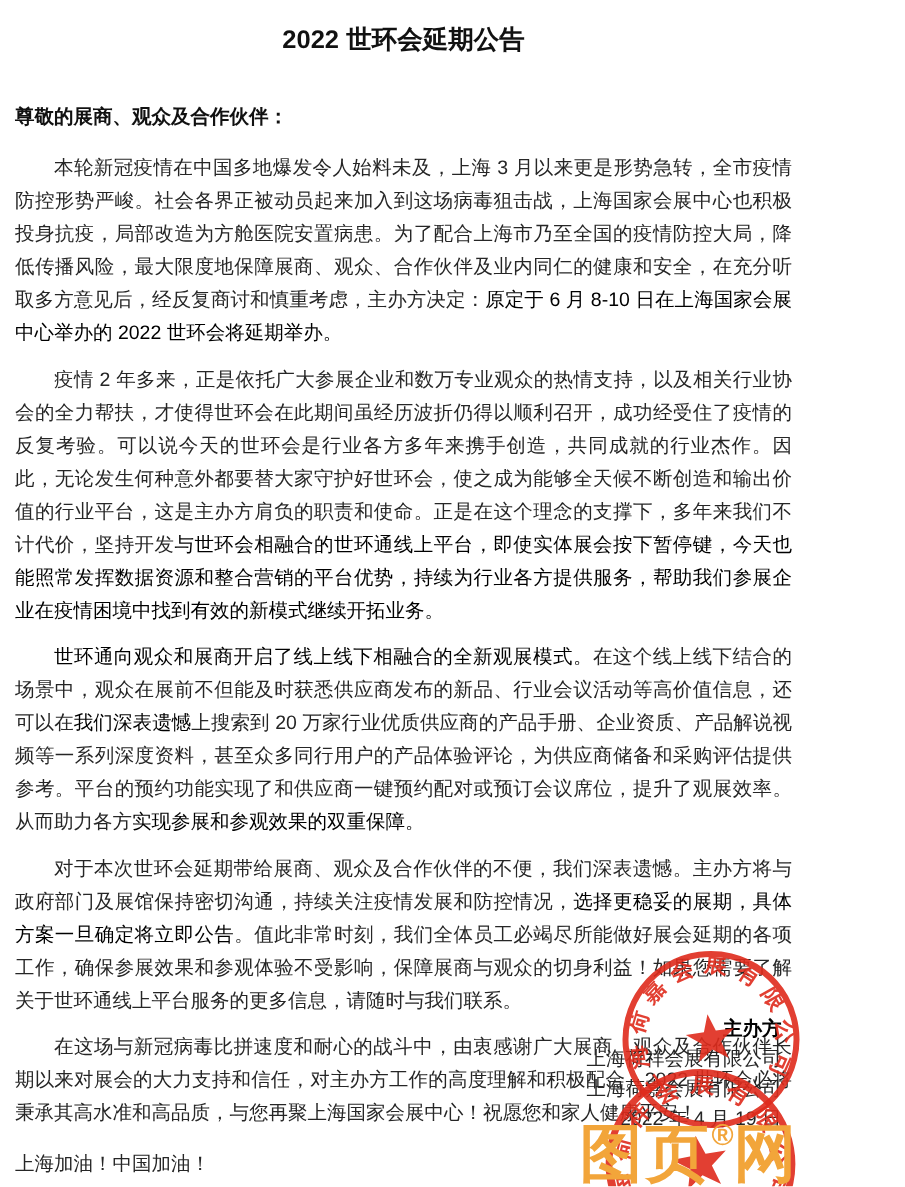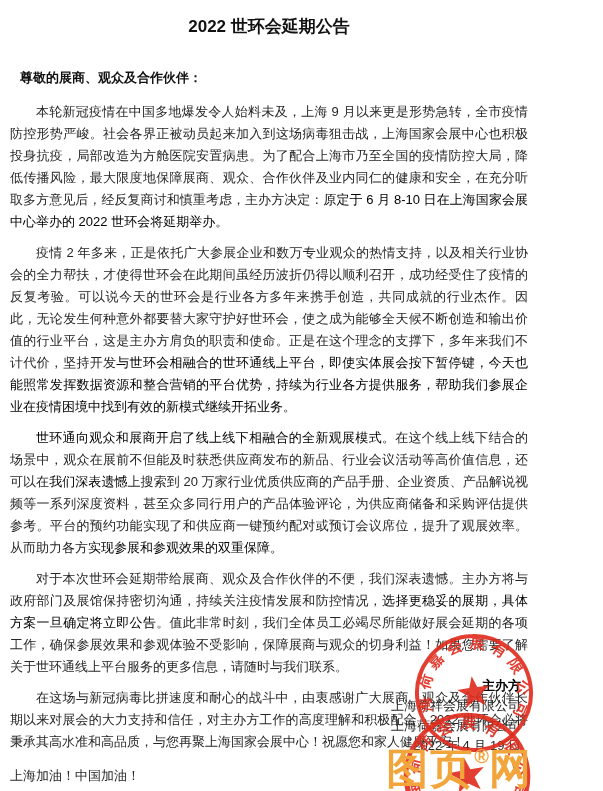--- a/index.html
+++ b/index.html
@@ -25,21 +25,20 @@
     font-weight: 700;
     color: #111;
     line-height: 26px;
     margin-bottom: 27px;
   }
   .salutation {
     font-size: 13px;
     font-weight: 700;
     color: #111;
     line-height: 22px;
-    margin-left: 10px;
   }
   .para {
     font-size: 13px;
     line-height: 22px;
     text-align: justify;
     text-indent: 2em;
     margin-top: 9px;
     word-break: break-all;
   }
   .para:first-of-type { margin-top: 12px; }
@@ -89,21 +88,21 @@
 </head>
 <body>
 
 <div class="page">
 
   <div class="doc">
     <div class="title">2022 世环会延期公告</div>
 
     <div class="salutation">尊敬的展商、观众及合作伙伴：</div>
 
-    <p class="para"><span>本轮新冠疫情在中国多地爆发令人始料未及，上海 9 月以来更是形势急转，全市疫情防控形势严峻。社会各界正被动员起来加入到这场病毒狙击战，上海国家会展中心也积极投身抗疫，局部改造为方舱医院安置病患。为了配合上海市乃至全国的疫情防控大局，降低传播风险，最大限度地保障展商、观众、合作伙伴及业内同仁的健康和安全，在充分听取多方意见后，经反复商讨和慎重考虑，主办方决定：</span><span class="b">原定于 6 月 8-10 日在上海国家会展中心举办的 2022 世环会将延期举办。</span></p>
+    <p class="para"><span>本轮新冠疫情在中国多地爆发令人始料未及，上海 3 月以来更是形势急转，全市疫情防控形势严峻。社会各界正被动员起来加入到这场病毒狙击战，上海国家会展中心也积极投身抗疫，局部改造为方舱医院安置病患。为了配合上海市乃至全国的疫情防控大局，降低传播风险，最大限度地保障展商、观众、合作伙伴及业内同仁的健康和安全，在充分听取多方意见后，经反复商讨和慎重考虑，主办方决定：</span><span class="b">原定于 6 月 8-10 日在上海国家会展中心举办的 2022 世环会将延期举办。</span></p>
 
     <p class="para"><span>疫情 2 年多来，正是依托广大参展企业和数万专业观众的热情支持，以及相关行业协会的全力帮扶，才使得世环会在此期间虽经历波折仍得以顺利召开，成功经受住了疫情的反复考验。可以说今天的世环会是行业各方多年来携手创造，共同成就的行业杰作。因此，无论发生何种意外都要替大家守护好世环会，使之成为能够全天候不断创造和输出价值的行业平台，这是主办方肩负的职责和使命。正是在这个理念的支撑下，多年来我们不计代价，坚持开发</span><span class="b">与世环会相融合的世环通线上平台，即使实体展会按下暂停键，今天也能照常发挥数据资源和整合营销的平台优势，持续为行业各方提供服务，帮助我们参展企业在疫情困境中找到有效的新模式继续开拓业务。</span></p>
 
     <p class="para"><span class="b">世环通向观众和展商开启了线上线下相融合的全新观展模式。</span><span>在这个线上线下结合的场景中，观众在展前不但能及时获悉供应商发布的新品、行业会议活动等高价值信息，还可以在</span><span class="b">我们深表遗憾</span><span>上搜索到 20 万家行业优质供应商的产品手册、企业资质、产品解说视频等一系列深度资料，甚至众多同行用户的产品体验评论，为供应商储备和采购评估提供参考。平台的预约功能实现了和供应商一键预约配对或预订会议席位，提升了观展效率。从而助力各方</span><span class="b">实现参展和参观效果的双重保障。</span></p>
 
     <p class="para"><span>对于本次世环会延期带给展商、观众及合作伙伴的不便，我们深表遗憾。主办方将与政府部门及展馆保持密切沟通，持续关注疫情发展和防控情况，</span><span class="b">选择更稳妥的展期，具体方案一旦确定将立即公告</span><span>。值此非常时刻，我们全体员工必竭尽所能做好展会延期的各项工作，确保参展效果和参观体验不受影响，保障展商与观众的切身利益！如果您需要了解关于世环通线上平台服务的更多信息，请随时与我们联系。</span></p>
 
     <p class="para"><span>在这场与新冠病毒比拼速度和耐心的战斗中，由衷感谢广大展商、观众及合作伙伴长期以来对展会的大力支持和信任，对主办方工作的高度理解和积极配合。2022 世环会必将秉承其高水准和高品质，与您再聚上海国家会展中心！祝愿您和家人健康平安！</span></p>
 
     <p class="cheer">上海加油！中国加油！</p>

